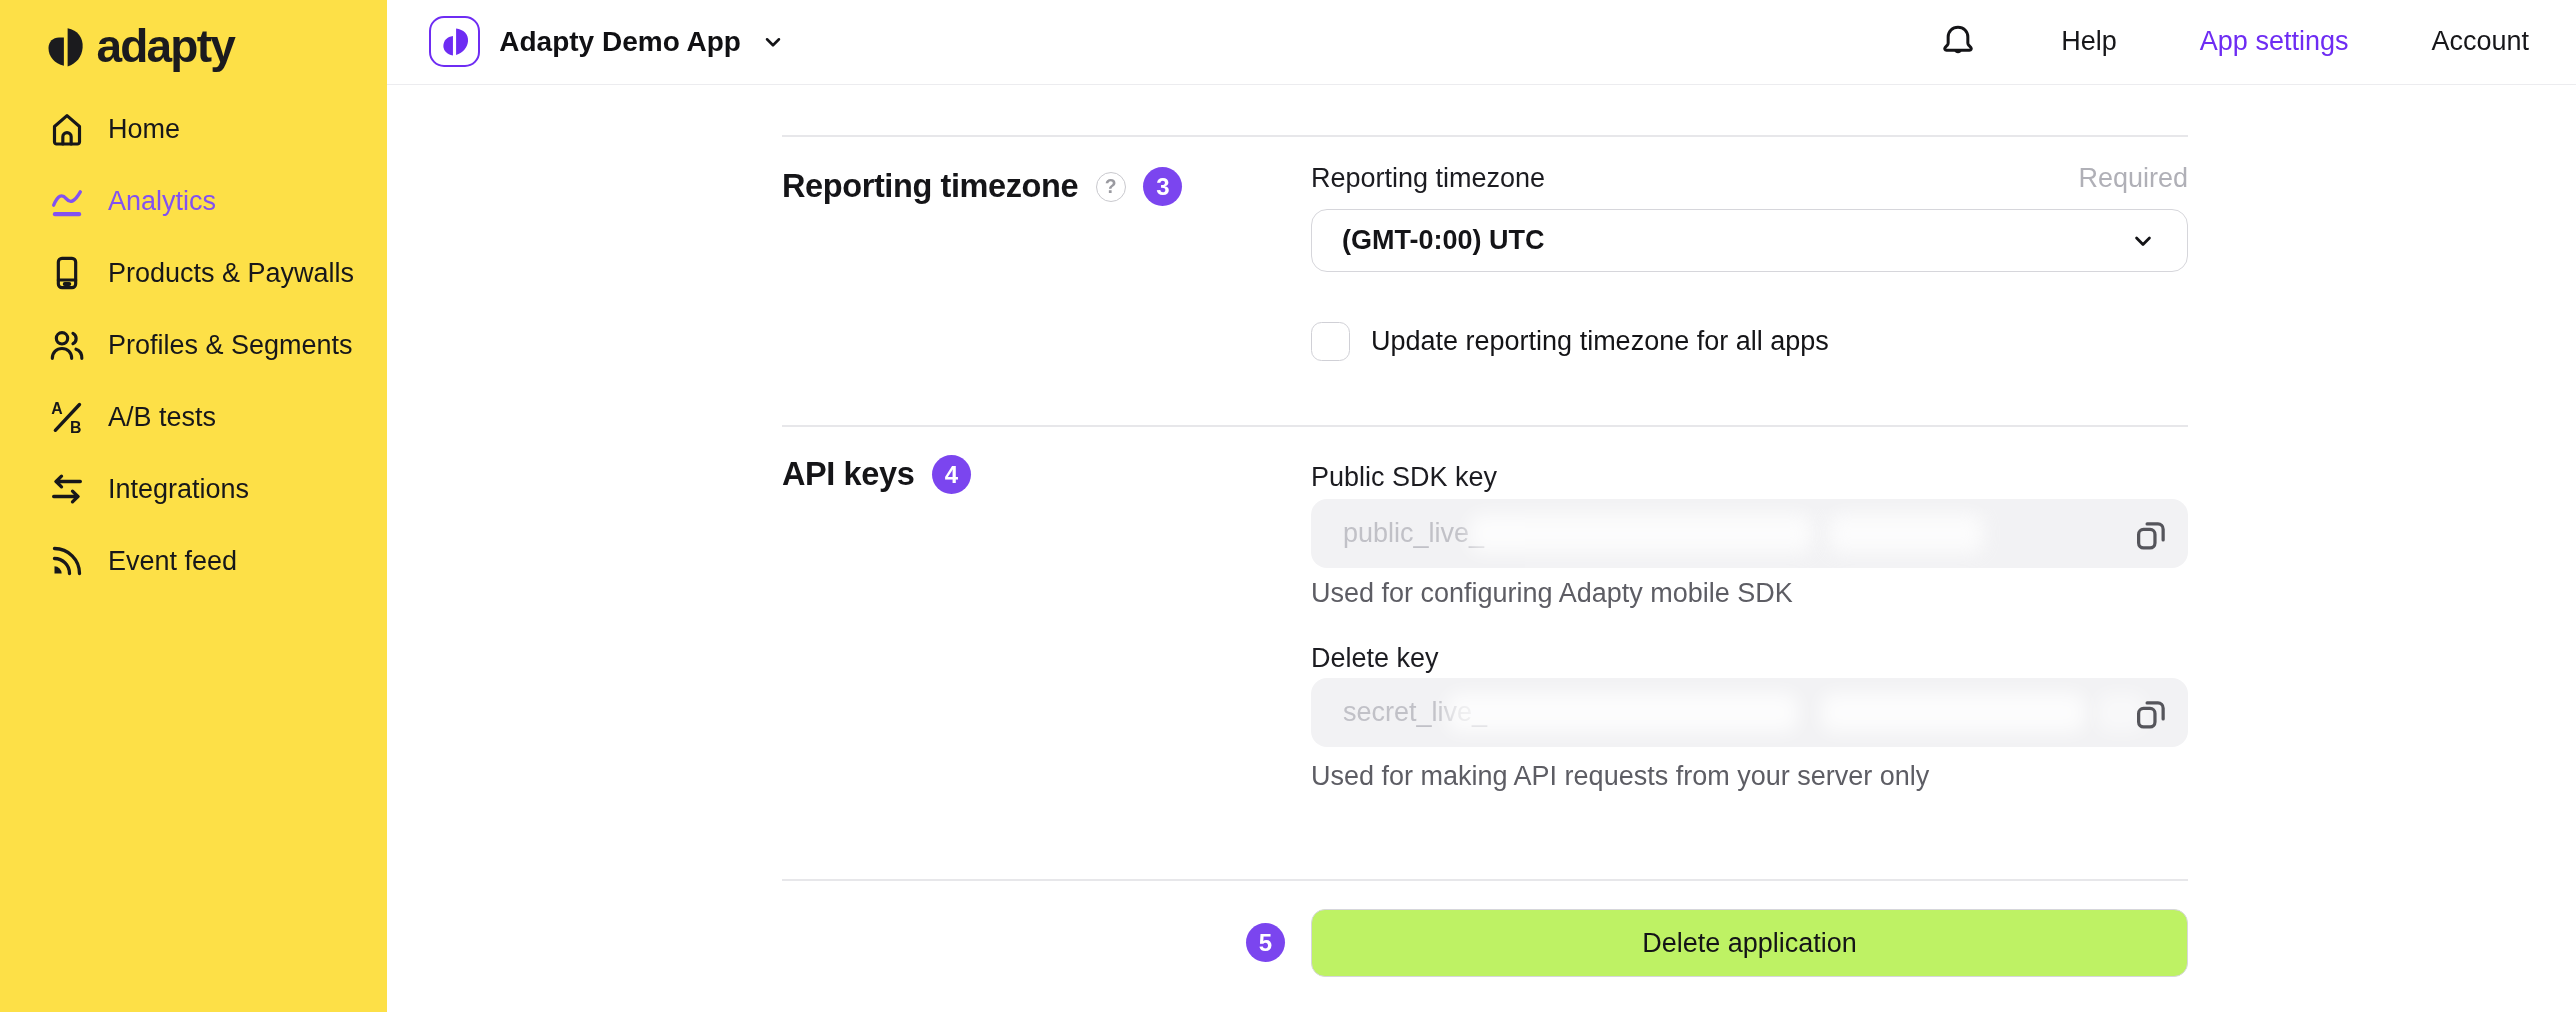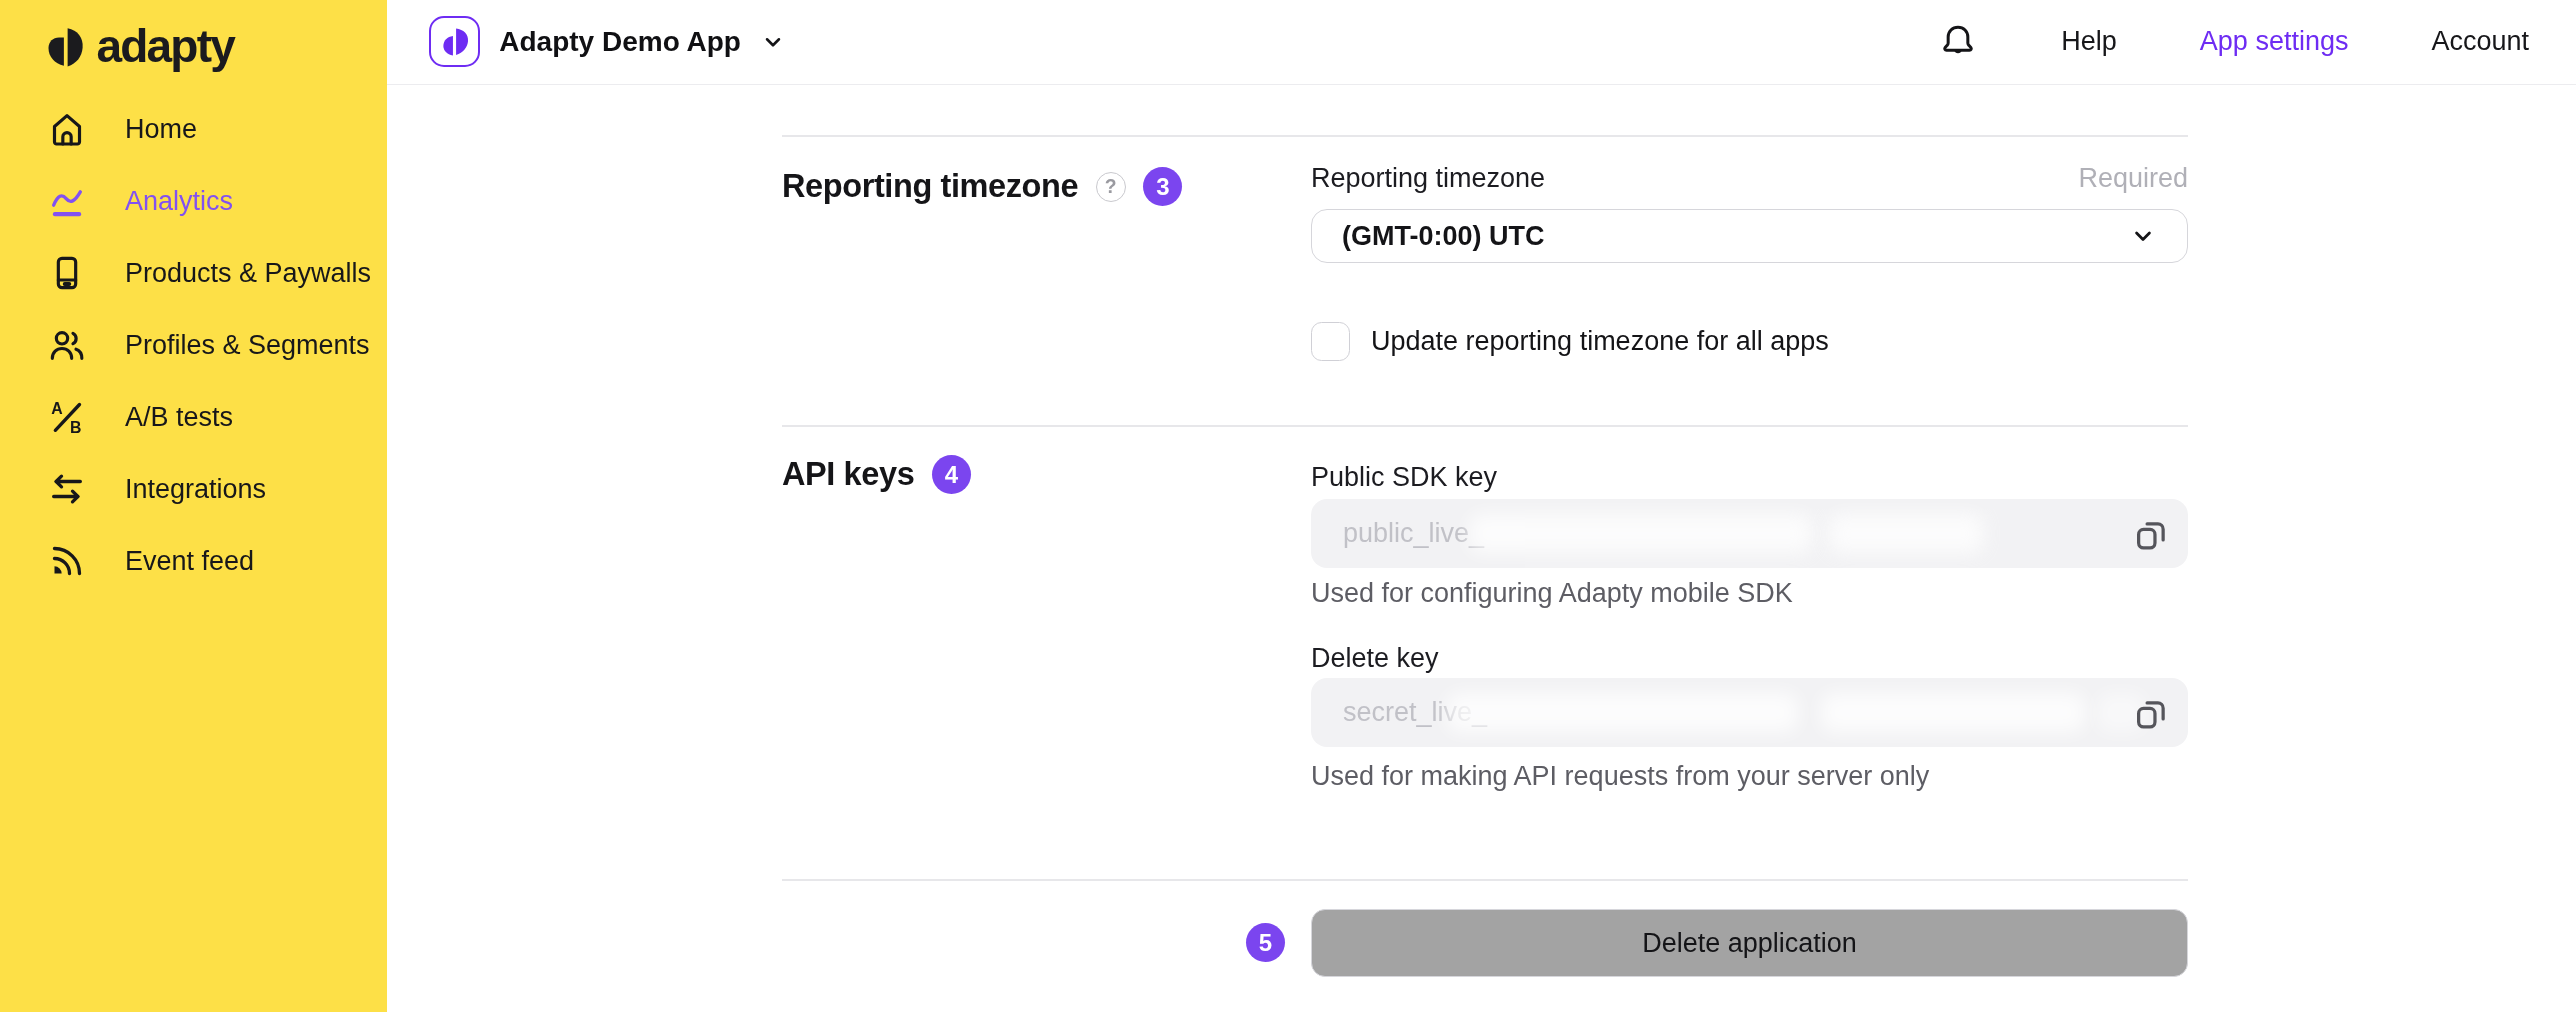--- a/index.html
+++ b/index.html
@@ -4,21 +4,21 @@
 <style>
   * { margin:0; padding:0; box-sizing:border-box; }
   html,body { width:2576px; height:1028px; background:#ffffff; font-family:"Liberation Sans", sans-serif; overflow:hidden; }
   #root { position:relative; width:2576px; height:1028px; background:#ffffff; color:#17171b; }
 
   
   .sidebar { position:absolute; left:0; top:0; width:387px; height:1012px; background:#fde047; }
   .logo { position:absolute; left:44px; top:19.3px; display:flex; align-items:center; gap:10.5px; cursor:pointer; }
   .logo-text { font-size:46px; font-weight:700; letter-spacing:-1.8px; color:#1b1b1e; }
   .nav { position:absolute; left:0; top:93px; width:387px; }
-  .nav-item { height:72px; display:flex; align-items:center; gap:38px; padding-left:47px; font-size:27px; font-weight:500; color:#17171a; cursor:pointer; }
+  .nav-item { height:72px; display:flex; align-items:center; gap:21px; padding-left:47px; font-size:27px; font-weight:500; color:#17171a; cursor:pointer; }
   .nav-item svg { flex:0 0 auto; }
   .nav-item.active { color:#8251f1; }
 
   
   .header { position:absolute; left:387px; top:0; width:2189px; height:85px; background:#ffffff; border-bottom:1.8px solid #ececef; }
   .app-selector { position:absolute; left:42px; top:16px; display:flex; align-items:center; gap:19.3px; cursor:pointer; }
   .app-icon-box { width:51px; height:51px; border:2.6px solid #6e2cf3; border-radius:15px; background:#ffffff; display:flex; align-items:center; justify-content:center; }
   .app-name { font-size:28px; font-weight:700; color:#101013; }
   .hdr-right { position:absolute; right:47px; top:0; height:83px; display:flex; align-items:center; gap:83px; }
   .hdr-link { font-size:27px; font-weight:500; color:#17171a; cursor:pointer; }
@@ -30,34 +30,34 @@
   .sec-head { position:absolute; left:782px; display:flex; align-items:center; gap:17.6px; }
   .sec-title { font-size:32.5px; font-weight:700; color:#151518; letter-spacing:-0.4px; }
   .badge { width:39px; height:39px; border-radius:50%; background:#7b45ef; color:#ffffff; font-size:24px; font-weight:700; display:flex; align-items:center; justify-content:center; }
   .help-circle { width:30px; height:30px; border-radius:50%; border:1.8px solid #c9c9ce; color:#9a9aa0; font-size:19.3px; font-weight:700; display:flex; align-items:center; justify-content:center; cursor:pointer; background:#fff; }
 
   .col { position:absolute; left:1311px; width:877px; }
   .label-row { display:flex; justify-content:space-between; align-items:center; }
   .field-label { font-size:27px; color:#1c1c21; }
   .required { font-size:27px; color:#b0b0b7; }
 
-  .select { position:absolute; left:1311px; width:877px; height:54px; border:1.8px solid #d6d6db; border-radius:16px; background:#fff; display:flex; align-items:center; padding:0 30px; cursor:pointer; }
+  .select { position:absolute; left:1311px; width:877px; height:63px; border:1.8px solid #d6d6db; border-radius:16px; background:#fff; display:flex; align-items:center; padding:0 30px; cursor:pointer; }
   .select-value { font-size:27px; font-weight:700; color:#141417; flex:1; }
 
   .cb-row { position:absolute; left:1311px; display:flex; align-items:center; gap:21px; cursor:pointer; }
   .checkbox { width:39px; height:39px; border:1.8px solid #d0d0d6; border-radius:10.5px; background:#fff; }
   .cb-label { font-size:27px; color:#141417; }
 
   .key-field { position:absolute; left:1311px; width:877px; height:69px; border-radius:16px; background:#f2f2f4; overflow:hidden; }
   .key-prefix { position:absolute; left:32px; top:0; height:69px; display:flex; align-items:center; font-size:27px; color:#c1c1c7; }
   .blob { position:absolute; top:15px; height:39px; border-radius:12.3px; background:#ffffff; opacity:.78; filter:blur(8.8px); }
   .copy-btn { position:absolute; right:17.6px; top:14px; width:40px; height:40px; display:flex; align-items:center; justify-content:center; cursor:pointer; color:#55555b; }
   .helper { position:absolute; left:1311px; font-size:27px; color:#5d5d64; }
 
-  .delete-btn { position:absolute; left:1311px; top:909px; width:877px; height:68px; border:1.8px solid #d6d6db; border-radius:14px; background:#a3a3a3; display:flex; align-items:center; justify-content:center; font-size:27px; font-weight:500; color:#141417; cursor:pointer; }
+  .delete-btn { position:absolute; left:1311px; top:909px; width:877px; height:68px; border:1.8px solid #d6d6db; border-radius:14px; background:#bef264; display:flex; align-items:center; justify-content:center; font-size:27px; font-weight:500; color:#141417; cursor:pointer; }
   .badge-floating { position:absolute; }
   svg { display:block; }
 </style>
 </head>
 <body>
 
 <div id="root">
 
   <div class="sidebar">
     <div class="logo">

